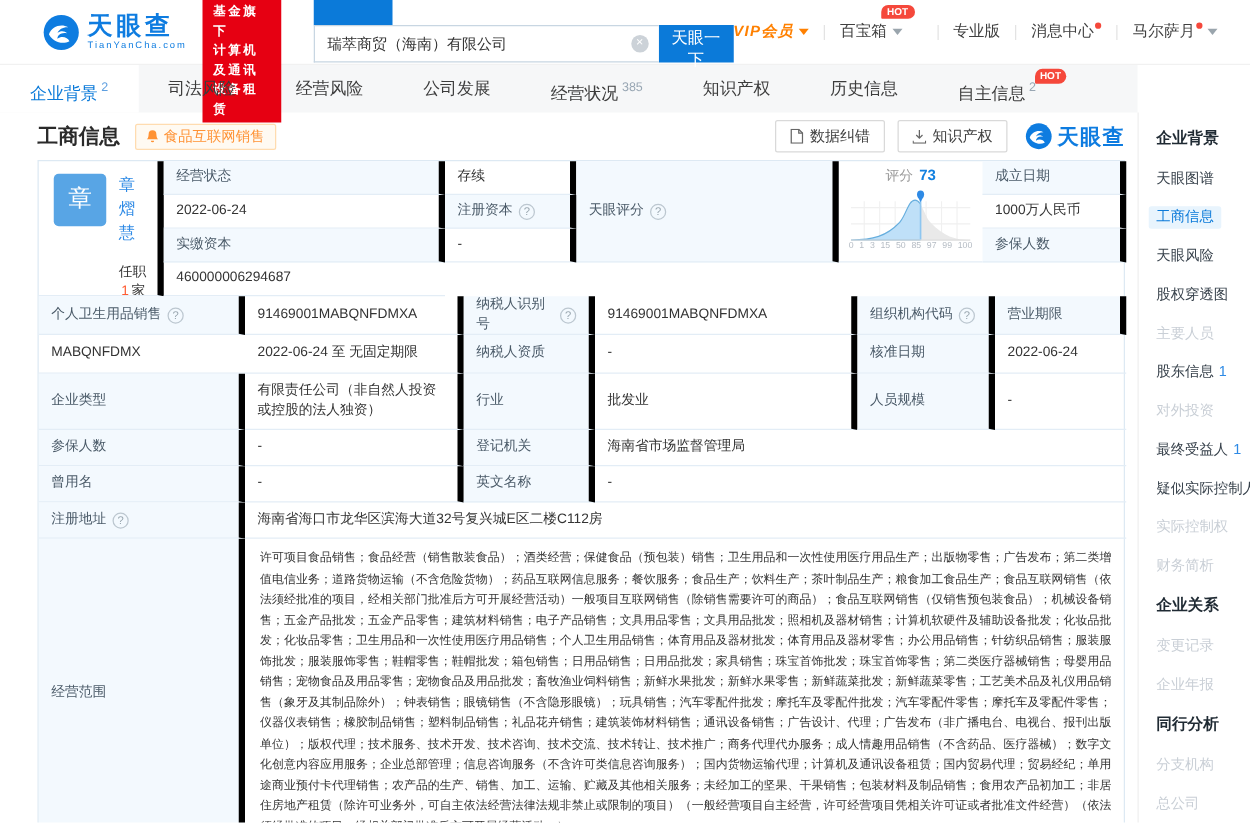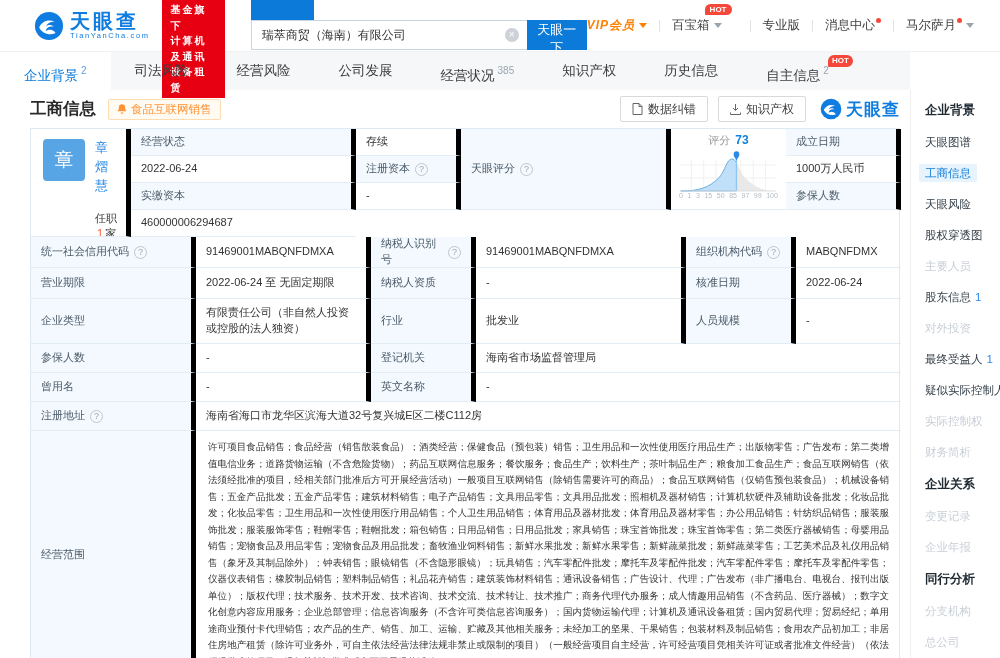--- a/index.html
+++ b/index.html
@@ -294,36 +294,36 @@
           </div>
         <div class="c">1000万人民币</div>
         <div class="c lbl">实缴资本</div>
         <div class="c">-</div>
         <div class="c lbl">参保人数</div>
         <div class="c nr">460000006294687</div>
       </div>
 
       <div class="tbl t2">
         <div class="c lbl">
-            <span>统一社会信用代码</span>
+            <span>个人卫生用品销售</span>
             <span class="help"></span>
           </div>
         <div class="c">91469001MABQNFDMXA</div>
         <div class="c lbl">
             <span>纳税人识别号</span>
             <span class="help"></span>
           </div>
         <div class="c">91469001MABQNFDMXA</div>
         <div class="c lbl">
             <span>组织机构代码</span>
             <span class="help"></span>
           </div>
+        <div class="c lbl">营业期限</div>
+
         <div class="c nr">MABQNFDMX</div>
-
-        <div class="c lbl">营业期限</div>
         <div class="c">2022-06-24 至 无固定期限</div>
         <div class="c lbl">纳税人资质</div>
         <div class="c">-</div>
         <div class="c lbl">核准日期</div>
         <div class="c nr">2022-06-24</div>
 
         <div class="c lbl">企业类型</div>
         <div class="c">有限责任公司（非自然人投资或控股的法人独资）</div>
         <div class="c lbl">行业</div>
         <div class="c">批发业</div>

